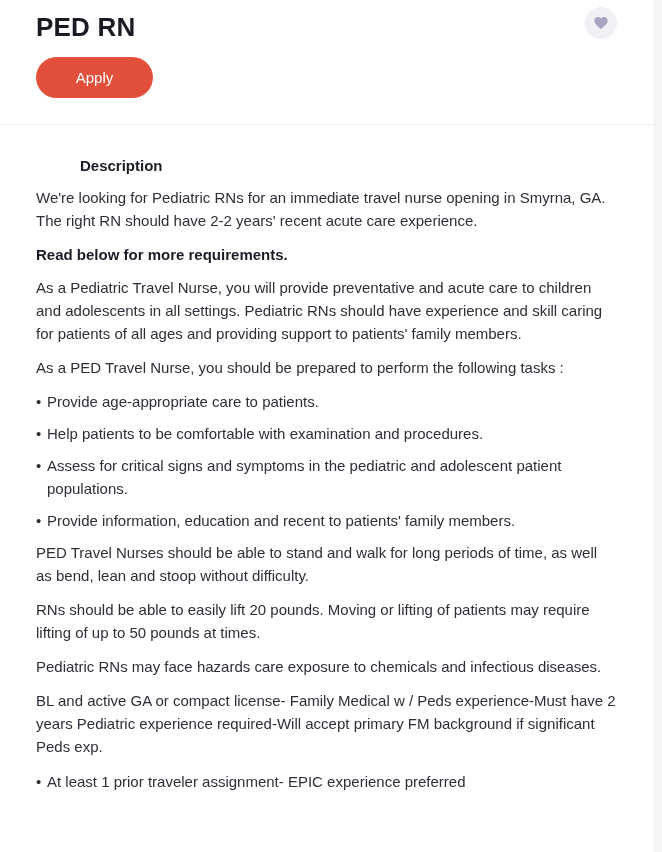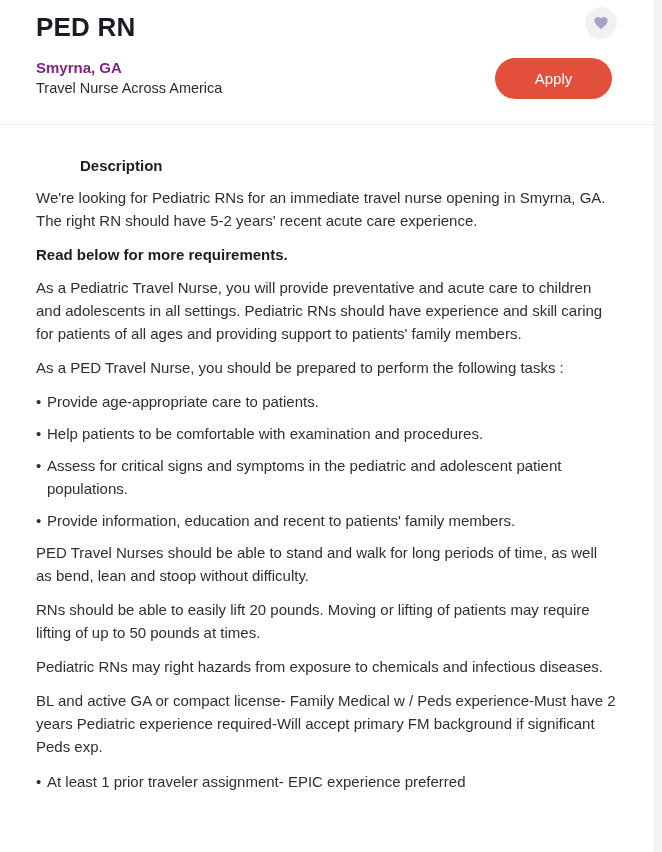--- a/index.html
+++ b/index.html
@@ -137,51 +137,47 @@
 
     <button class="fav-button" aria-label="favorite">
       <span>
         <svg viewBox="0 0 24 24" width="16" height="16">
           <path fill="#aaa2c2" d="M12 21.35l-1.45-1.32C5.4 15.36 2 12.28 2 8.5 2 5.42 4.42 3 7.5 3c1.74 0 3.41.81 4.5 2.09C13.09 3.81 14.76 3 16.5 3 19.58 3 22 5.42 22 8.5c0 3.78-3.4 6.86-8.55 11.54L12 21.35z"></path>
         </svg>
       </span>
     </button>
 
     <div class="header-row">
-      <div>
-        <div class="job-location">Smyrna, GA</div>
-        <div class="job-company">Travel Nurse Across America</div>
-      </div>
       <button class="apply-button">Apply</button>
     </div>
   </div>
 
   <div class="job-body">
     <div class="section-heading">Description</div>
 
-    <p class="para">We're looking for Pediatric RNs for an immediate travel nurse opening in Smyrna, GA. The right RN should have 5-2 years' recent acute care experience.</p>
+    <p class="para">We're looking for Pediatric RNs for an immediate travel nurse opening in Smyrna, GA. The right RN should have 2-2 years' recent acute care experience.</p>
 
     <p class="para bold tight">Read below for more requirements.</p>
 
     <p class="para">As a Pediatric Travel Nurse, you will provide preventative and acute care to children and adolescents in all settings. Pediatric RNs should have experience and skill caring for patients of all ages and providing support to patients' family members.</p>
 
     <p class="para">As a PED Travel Nurse, you should be prepared to perform the following tasks :</p>
 
     <ul class="task-list">
       <li>Provide age-appropriate care to patients.</li>
       <li>Help patients to be comfortable with examination and procedures.</li>
       <li>Assess for critical signs and symptoms in the pediatric and adolescent patient populations.</li>
       <li>Provide information, education and recent to patients' family members.</li>
     </ul>
 
     <p class="para">PED Travel Nurses should be able to stand and walk for long periods of time, as well as bend, lean and stoop without difficulty.</p>
 
     <p class="para">RNs should be able to easily lift 20 pounds. Moving or lifting of patients may require lifting of up to 50 pounds at times.</p>
 
-    <p class="para">Pediatric RNs may right hazards from exposure to chemicals and infectious diseases.</p>
+    <p class="para">Pediatric RNs may face hazards care exposure to chemicals and infectious diseases.</p>
 
     <p class="para">BL and active GA or compact license- Family Medical w / Peds experience-Must have 2 years Pediatric experience required-Will accept primary FM background if significant Peds exp.</p>
 
     <ul class="task-list single">
       <li>At least 1 prior traveler assignment- EPIC experience preferred</li>
     </ul>
   </div>
 
 </div>
 

